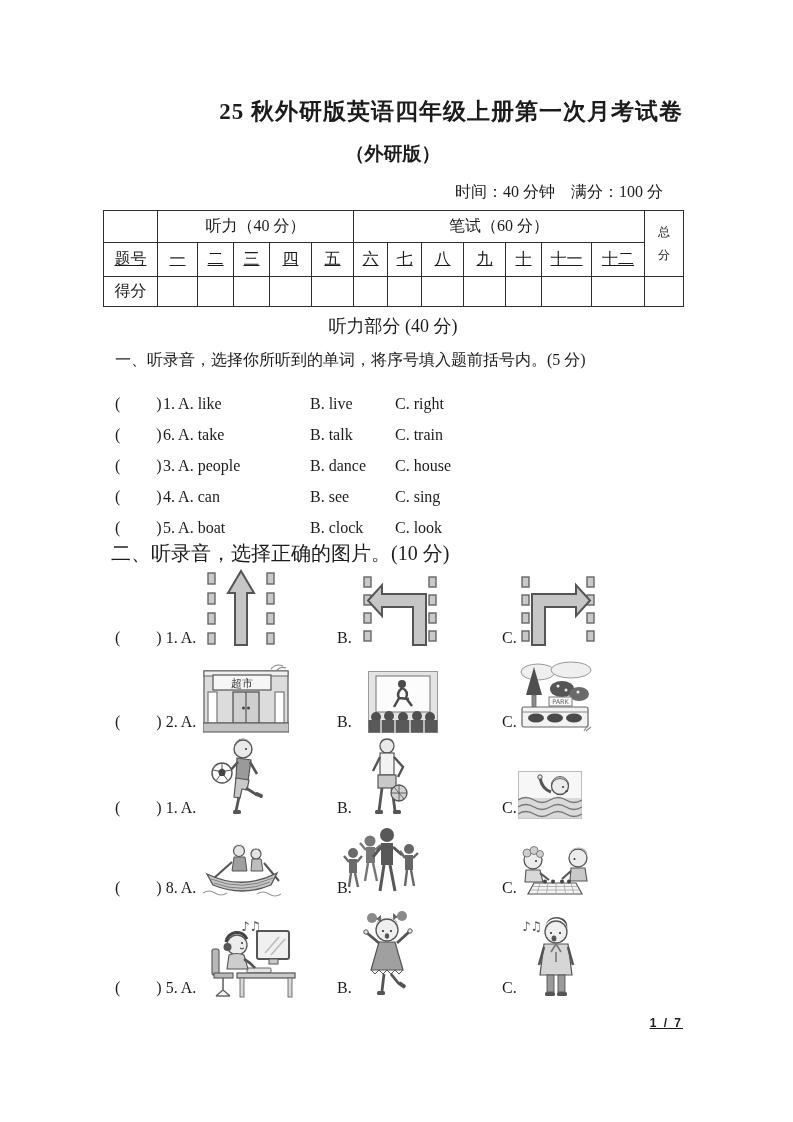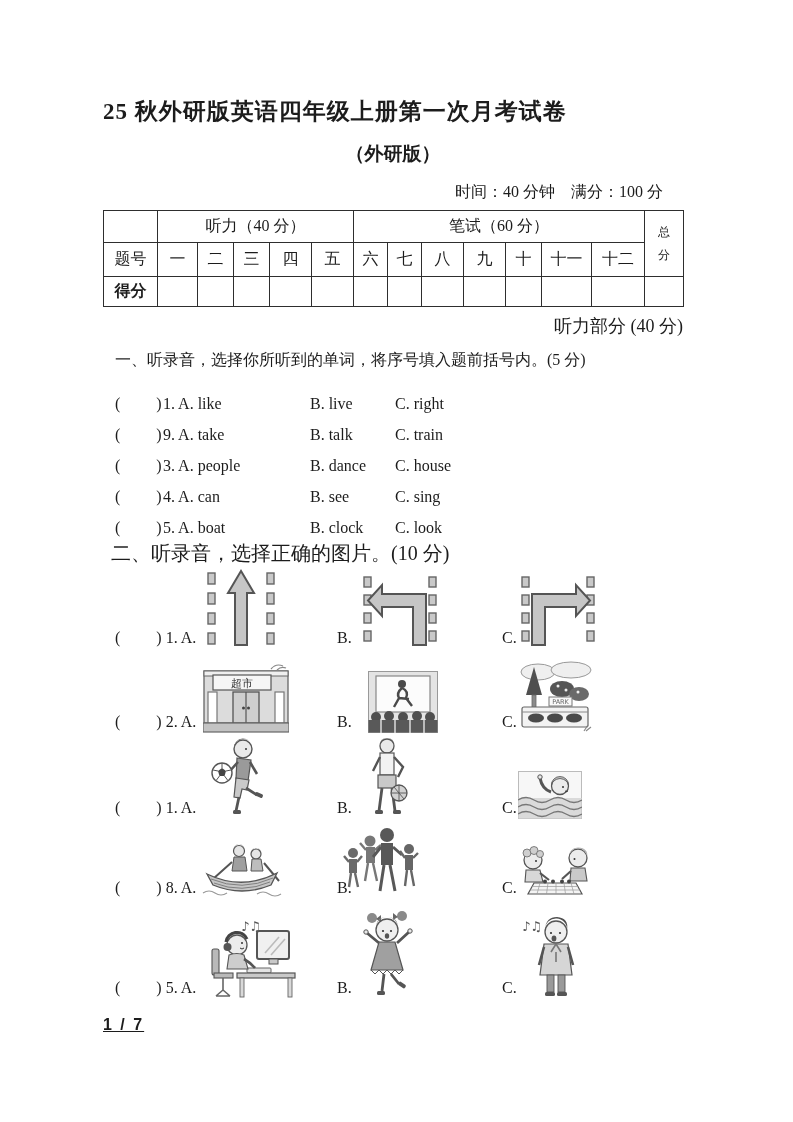--- a/index.html
+++ b/index.html
@@ -4,54 +4,54 @@
 <style>
   * { margin:0; padding:0; box-sizing:border-box; }
   body { background:#ffffff; }
   .page {
     position:relative; width:793px; height:1122px; background:#ffffff;
     font-family:"Liberation Serif","DejaVu Serif",serif; color:#1c1c1c;
     overflow:hidden; margin:0 auto;
   }
   .content { position:absolute; left:103px; top:0; width:580px; height:1122px; }
 
-  .title   { position:absolute; top:96px;  width:100%; text-align:left; font-size:23px; font-weight:bold; letter-spacing:1px; }
+  .title   { position:absolute; top:96px;  width:100%; text-align:right; font-size:23px; font-weight:bold; letter-spacing:1px; }
   .subtitle{ position:absolute; top:141px; width:100%; text-align:center; font-size:19px; font-weight:bold; }
   .meta    { position:absolute; top:182px; width:100%; text-align:right; padding-right:20px; font-size:16px; }
 
   .scorewrap { position:absolute; top:210px; left:0; width:580px; }
   table.score { width:580px; border-collapse:collapse; table-layout:fixed; }
   table.score td { border:1.6px solid #2e2e2e; text-align:center; vertical-align:middle; font-size:16px; padding:0; }
   table.score tr.r1 td { height:32px; }
-  table.score tr.r2 td { height:34px; }
-  table.score tr.r3 td { height:30px;font-weight:bold; }
+  table.score tr.r2 td { height:34px;text-decoration:underline; }
+  table.score tr.r3 td { height:30px; }
   td.total-cell span { display:inline-block; width:1.1em; word-break:break-all; line-height:1.85; font-size:12px; }
 
-  .heading { position:absolute; top:314px; width:100%; text-align:right; font-size:18px; }
+  .heading { position:absolute; top:314px; width:100%; text-align:center; font-size:18px; }
   .inst1   { position:absolute; top:350px; left:12px; font-size:16px; }
   .inst2   { position:absolute; top:540px; left:8px; font-size:20px; }
 
   .p1rows { position:absolute; top:386px; left:0; width:580px; }
   .p1row  { position:relative; height:31px; font-size:16px; }
   .p1row span { position:absolute; bottom:4px; white-space:pre; }
   .p1row .b  { left:12px; }
   .p1row .oa { left:60px; }
   .p1row .ob { left:207px; }
   .p1row .oc { left:292px; }
 
   .p2rows { position:absolute; top:565px; left:0; width:580px; }
   .p2row  { position:relative; width:580px; font-size:16px; }
   .p2row .lbl { position:absolute; bottom:6px; white-space:pre; }
   .p2row .la { left:12px; }
   .p2row .lb { left:234px; }
   .p2row .lc { left:399px; }
   .p2row .img { position:absolute; bottom:4px; line-height:0; }
 
-  .footer { position:absolute; top:1016px; width:100%; text-align:left;
-            font-family:"Liberation Sans","DejaVu Sans",sans-serif; font-size:16px; font-weight:bold; letter-spacing:2px;text-decoration:underline; }
+  .footer { position:absolute; top:1016px; width:100%; text-align:right;
+            font-family:"Liberation Sans","DejaVu Sans",sans-serif; font-size:12px; font-weight:bold; letter-spacing:2px;text-decoration:underline; }
 
   svg { display:block; }
   svg text { font-family:"DejaVu Sans","Liberation Sans",sans-serif; }
 </style>
 </head>
 <body>
 
 <div class="page">
  <div class="content">
 
@@ -125,21 +125,21 @@
 
   <div class="p1rows">
     <div class="p1row">
       <span class="b">(         )</span>
       <span class="oa">1. A. like</span>
       <span class="ob">B. live</span>
       <span class="oc">C. right</span>
     </div>
     <div class="p1row">
       <span class="b">(         )</span>
-      <span class="oa">9. A. take</span>
+      <span class="oa">6. A. take</span>
       <span class="ob">B. talk</span>
       <span class="oc">C. train</span>
     </div>
     <div class="p1row">
       <span class="b">(         )</span>
       <span class="oa">3. A. people</span>
       <span class="ob">B. dance</span>
       <span class="oc">C. house</span>
     </div>
     <div class="p1row">

